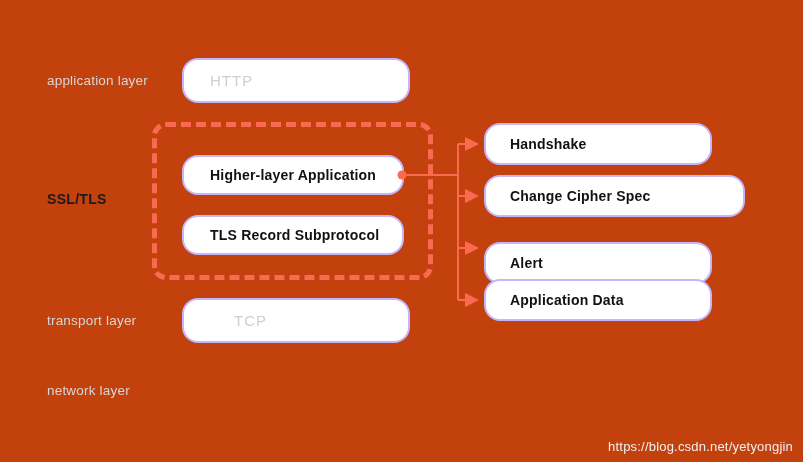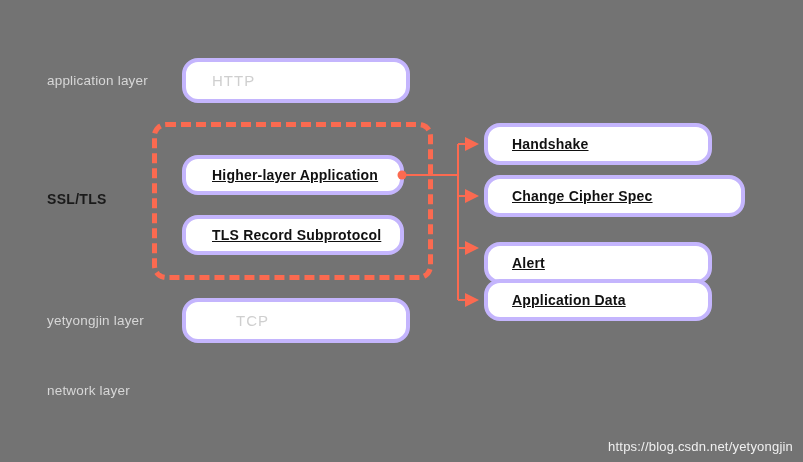--- a/index.html
+++ b/index.html
@@ -4,21 +4,21 @@
 <style>
   html, body {
     margin: 0;
     padding: 0;
     background: #ffffff;
   }
   #stage {
     position: relative;
     width: 803px;
     height: 462px;
-    background: #737373;
+    background: #c2410c;
     overflow: hidden;
     font-family: "Liberation Sans", sans-serif;
   }
 
   
   .layer-label {
     position: absolute;
     font-size: 13.5px;
     letter-spacing: 0.2px;
     color: #d7d7d7;
@@ -29,40 +29,39 @@
     font-weight: bold;
     font-size: 14px;
     letter-spacing: 0.3px;
   }
 
   
   .pill {
     position: absolute;
     box-sizing: border-box;
     background: #ffffff;
-    border: 4px solid #c4b5fd;
+    border: 2px solid #c4b5fd;
     border-radius: 16px;
     display: flex;
     align-items: center;
   }
   .pill .pill-text {
     padding-left: 26px;
     font-size: 14px;
     white-space: nowrap;
   }
   .pill.muted .pill-text {
     color: #cfcfcf;
     font-size: 15px;
     letter-spacing: 1px;
   }
   .pill.dark .pill-text {
     color: #111111;
     font-weight: bold;
     letter-spacing: 0.2px;
-    text-decoration: underline;
   }
   .pill.right-item .pill-text {
     padding-left: 24px;
   }
 
   
   .dashed-region {
     position: absolute;
     box-sizing: border-box;
     border: 5px dashed #fb6a50;
@@ -92,21 +91,21 @@
     white-space: nowrap;
   }
 </style>
 </head>
 <body>
 
 <div id="stage">
 
   <div class="layer-label" style="left:47px; top:73px;">application layer</div>
   <div class="layer-label strong" style="left:47px; top:191px;">SSL/TLS</div>
-  <div class="layer-label" style="left:47px; top:313px;">yetyongjin layer</div>
+  <div class="layer-label" style="left:47px; top:313px;">transport layer</div>
   <div class="layer-label" style="left:47px; top:383px;">network layer</div>
 
   <div class="pill muted" style="left:182px; top:58px; width:228px; height:45px;">
     <span class="pill-text">HTTP</span>
   </div>
   <div class="pill muted" style="left:182px; top:298px; width:228px; height:45px;padding-left:24px;">
     <span class="pill-text">TCP</span>
   </div>
 
   <div class="dashed-region" style="left:152px; top:122px; width:281px; height:158px;"></div>

